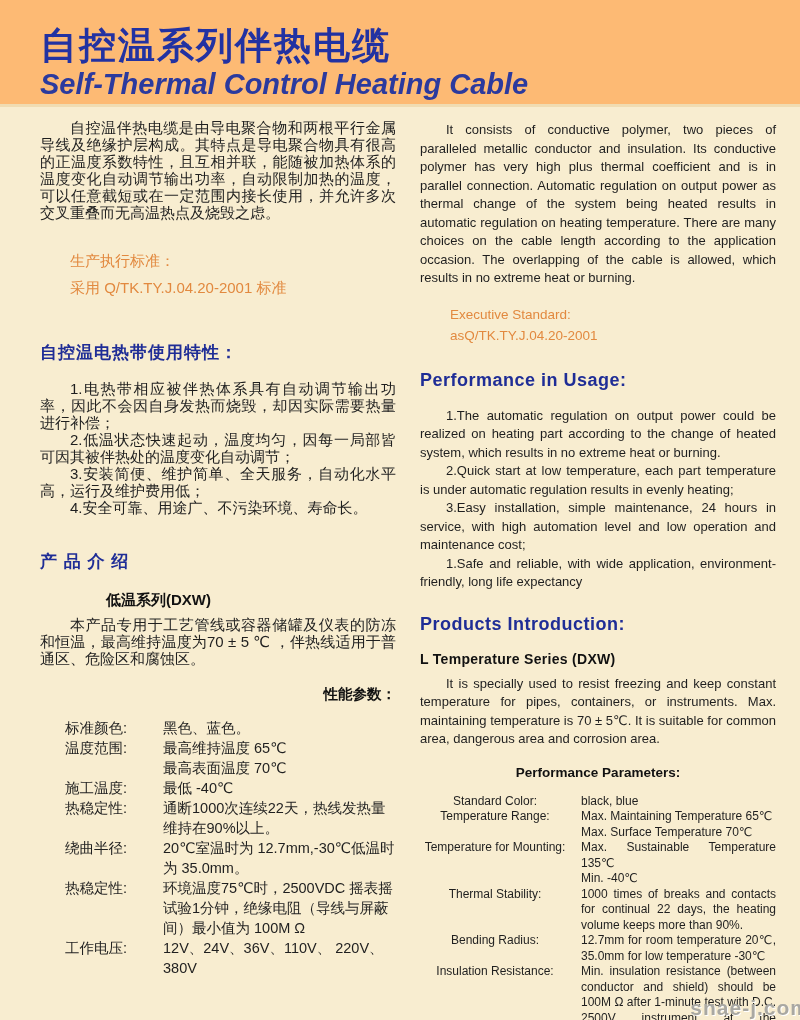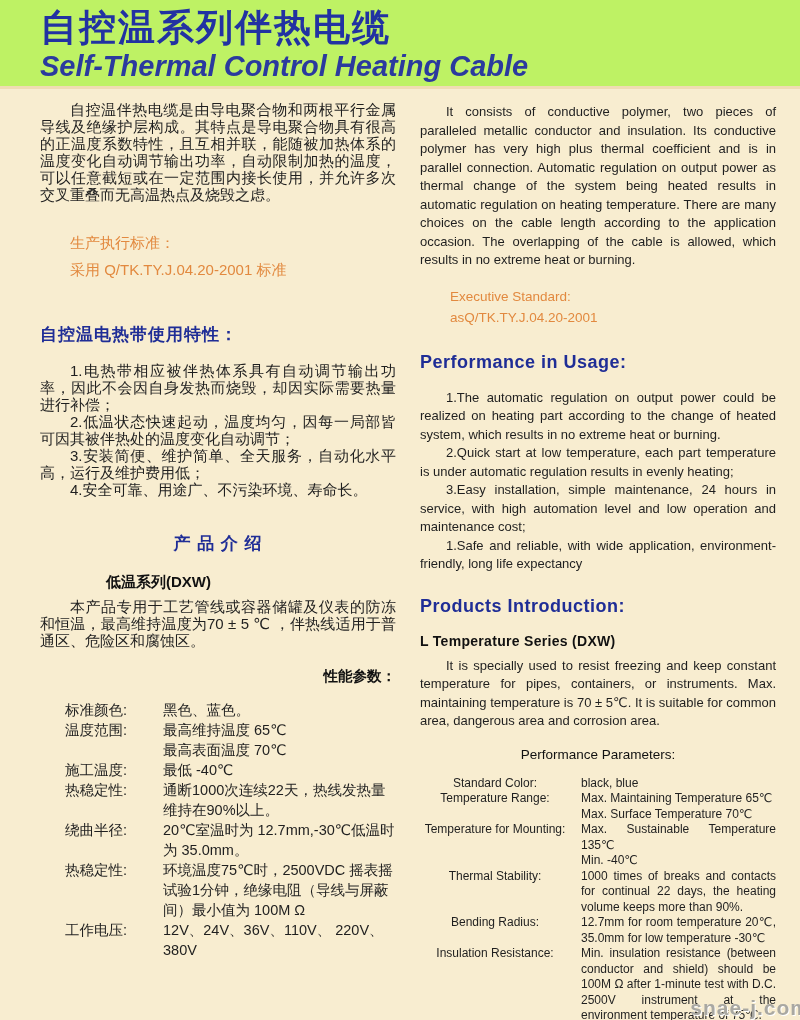--- a/index.html
+++ b/index.html
@@ -7,22 +7,22 @@
     width:800px;height:1020px;
     font-family:"Liberation Sans","DejaVu Sans",sans-serif;
     background:#f8edd0;
     color:#1f1f1f;
     overflow:hidden;
     position:relative;
   }
   .page{width:800px;height:1020px;position:relative;}
   
   .header{
-    background:#bef264;
-    padding:8px 0 6px 40px;
+    background:#fdba74;
+    padding:26px 0 6px 40px;
     height:72px;
     box-sizing:content-box;
     border-bottom:3px solid #f0dcb2;
   }
   .title-zh{
     font-size:37px;font-weight:bold;color:#2232a2;
     letter-spacing:2px;line-height:40px;
   }
   .title-en{
     font-size:29px;font-weight:bold;font-style:italic;color:#2b3a9e;
@@ -54,30 +54,30 @@
     margin-top:40px;font-size:17px;font-weight:bold;color:#1f2d96;
     letter-spacing:1px;
   }
   .section-heading-en{
     margin-top:24px;font-size:18px;font-weight:bold;color:#1f2d96;
     letter-spacing:.5px;
   }
   .usage-list-zh{margin-top:16px;}
   .usage-list-en{margin-top:16px;}
 
-  .product-heading-zh{margin-top:34px;text-align:center;}
+  .product-heading-zh{margin-top:34px;}
   .product-heading-en{margin-top:22px;}
 
   .series-zh{margin-top:18px;margin-left:66px;font-size:15px;font-weight:bold;color:#111;}
   .series-en{margin-top:16px;font-size:14px;font-weight:bold;color:#111;letter-spacing:.3px;}
   .series-desc-zh{margin-top:6px;}
   .series-desc-en{margin-top:8px;}
 
   .params-heading-zh{margin-top:18px;font-size:14.5px;font-weight:bold;text-align:right;color:#111;}
-  .params-heading-en{margin-top:16px;font-size:13.5px;font-weight:normal;text-align:center;color:#111;}
+  .params-heading-en{margin-top:16px;font-size:13.5px;font-weight:bold;text-align:center;color:#111;}
 
   .params{margin-top:14px;}
   .prow{display:flex;align-items:flex-start;}
   .params-zh .prow{font-size:14.5px;line-height:20px;}
   .params-en .prow{font-size:12px;line-height:15.5px;}
   .plabel{flex:0 0 auto;text-align:center;white-space:nowrap;}
   .params-zh .plabel{width:112px;}
   .params-en .plabel{width:150px;}
   .pvalue{flex:1;padding-left:11px;white-space:pre-line;text-align:left;}
   .params-en .pvalue{text-align:justify;}

